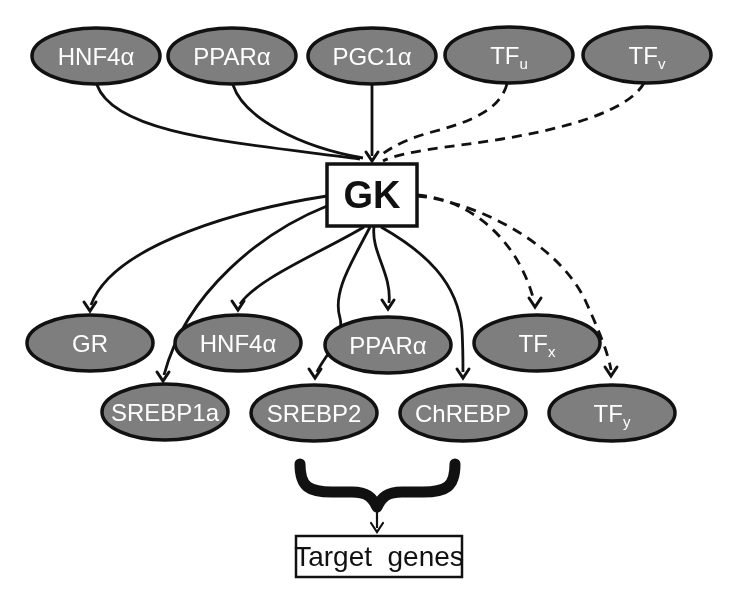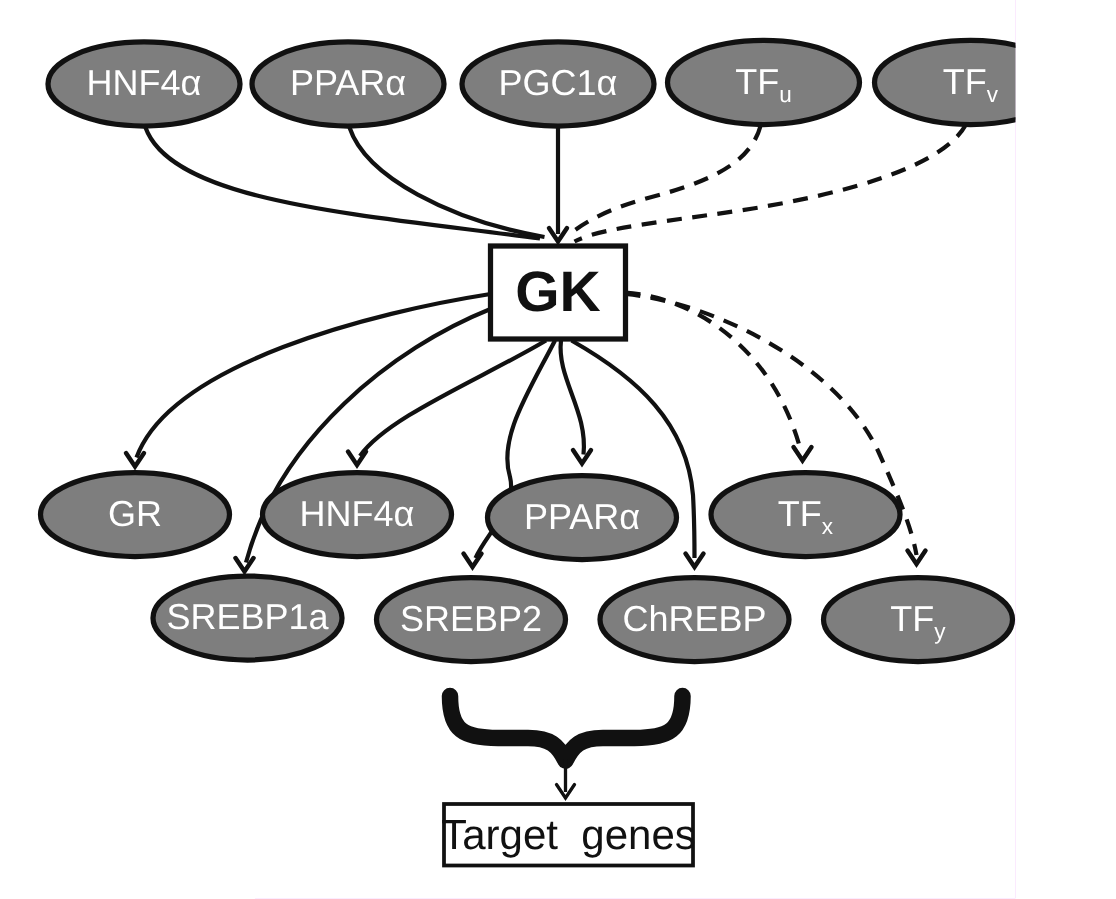--- a/index.html
+++ b/index.html
@@ -3,23 +3,23 @@
 <meta charset="utf-8">
 <style>
   html, body {
     margin: 0;
     padding: 0;
     background: #ffffff;
     font-family: "Liberation Sans", sans-serif;
   }
   .stage {
     position: relative;
-    width: 677px;
+    width: 744px;
     height: 599px;
-    background: #f0abfc;
+    background: #737373;
     overflow: hidden;
   }
   svg text {
     font-family: "Liberation Sans", sans-serif;
     user-select: none;
   }
 </style>
 </head>
 <body>
 

